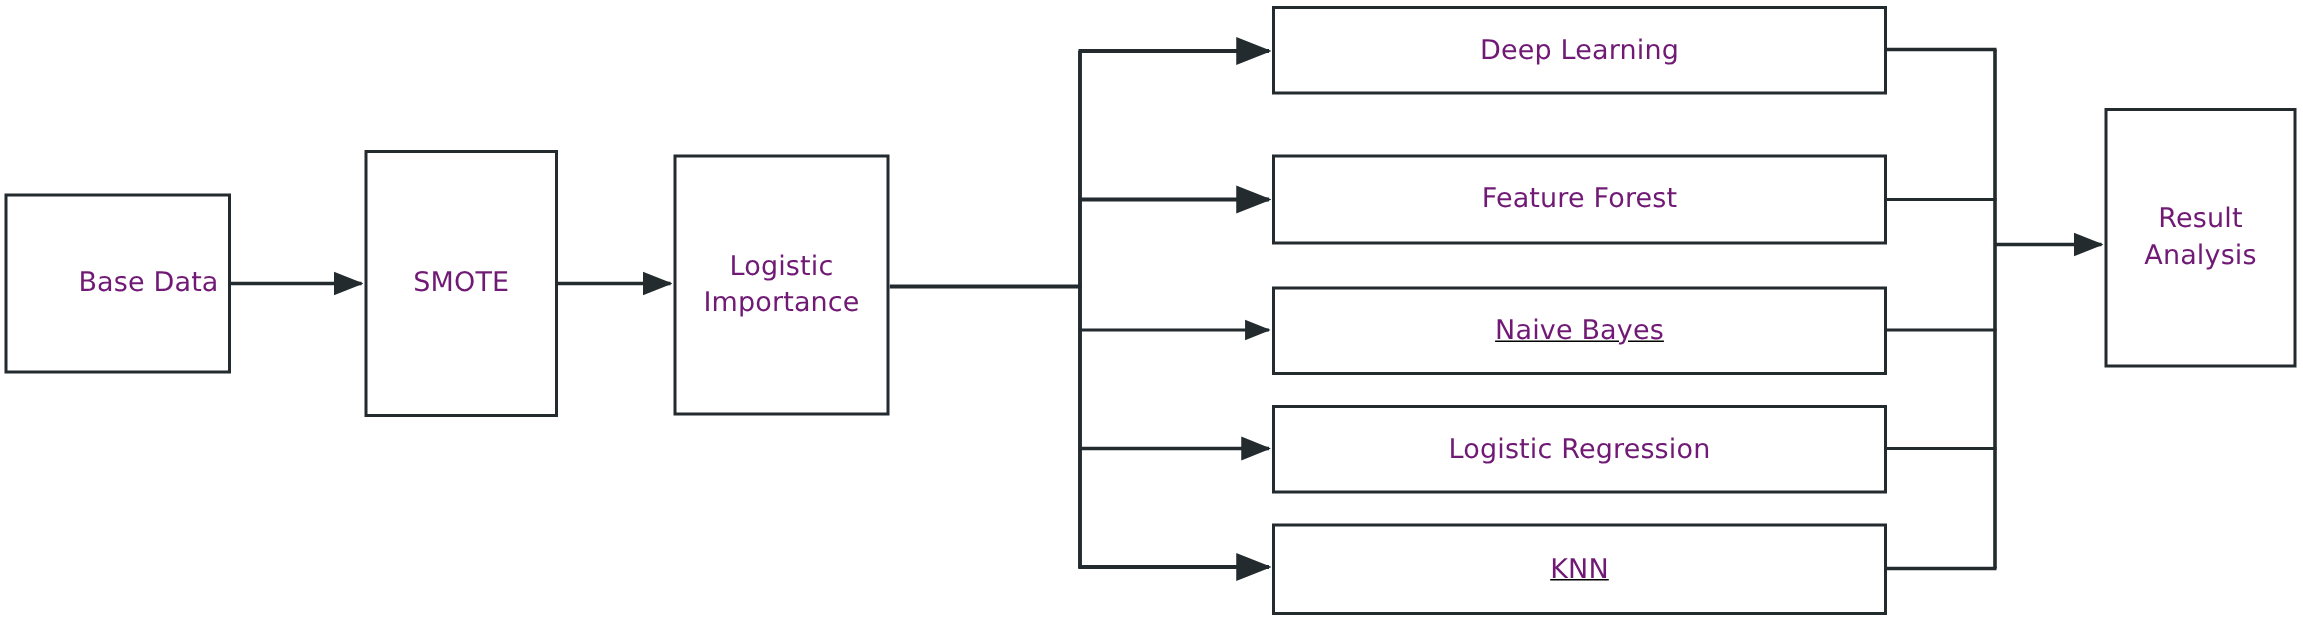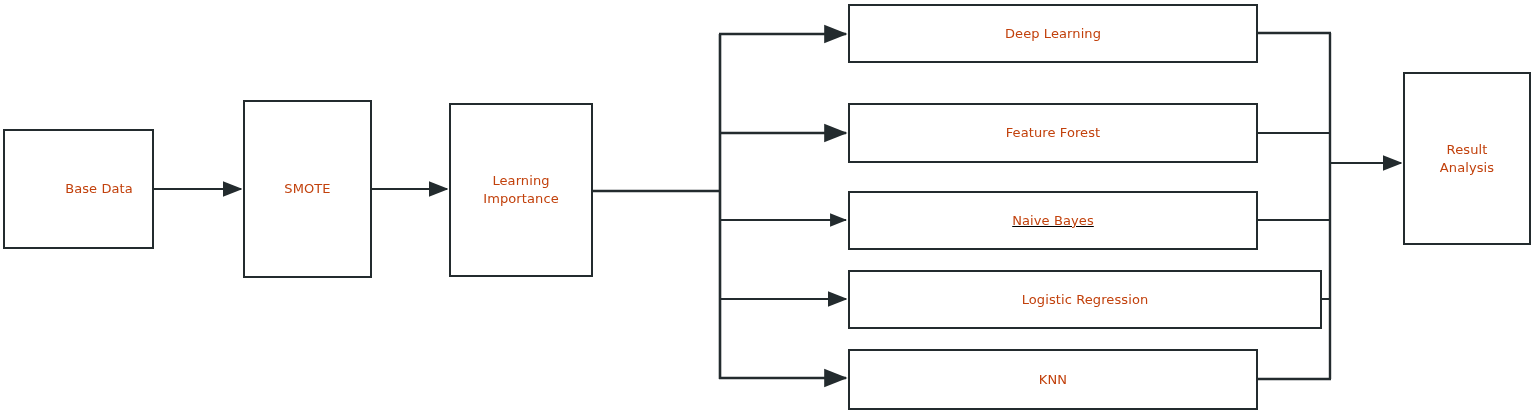--- a/index.html
+++ b/index.html
@@ -32,23 +32,23 @@
     background: #ffffff;
     border: 2.2px solid #232b2e;
     display: flex;
     align-items: center;
     justify-content: center;
     text-align: center;
     z-index: 2;
   }
   .node-label {
     font-family: "DejaVu Sans", sans-serif;
-    font-size: 13px;
+    font-size: 18px;
     line-height: 1.32;
-    color: #c2410c;
+    color: #701a75;
     letter-spacing: 0.1px;
     white-space: pre-line;
     font-weight: 400;
   }
   .node-label.two-line {
     line-height: 1.36;
   }
 </style>
 </head>
 <body>
@@ -92,41 +92,41 @@
 
   <div class="node-box" style="left:3px; top:129px; width:151px; height:120px;padding-left:41px;">
     <span class="node-label">Base Data</span>
   </div>
 
   <div class="node-box" style="left:243px; top:100px; width:129px; height:178px;align-items:center;">
     <span class="node-label">SMOTE</span>
   </div>
 
   <div class="node-box" style="left:449px; top:103px; width:144px; height:174px;">
-    <span class="node-label two-line">Learning
+    <span class="node-label two-line">Logistic
 Importance</span>
   </div>
 
   <div class="node-box" style="left:848px; top:4px; width:410px; height:59px;">
     <span class="node-label">Deep Learning</span>
   </div>
 
   <div class="node-box" style="left:848px; top:103px; width:410px; height:60px;">
     <span class="node-label">Feature Forest</span>
   </div>
 
   <div class="node-box" style="left:848px; top:191px; width:410px; height:59px;text-decoration:underline;">
     <span class="node-label">Naive Bayes</span>
   </div>
 
-  <div class="node-box" style="left:848px; top:270px; width:474px; height:59px;">
+  <div class="node-box" style="left:848px; top:270px; width:410px; height:59px;">
     <span class="node-label">Logistic Regression</span>
   </div>
 
-  <div class="node-box" style="left:848px; top:349px; width:410px; height:61px;">
+  <div class="node-box" style="left:848px; top:349px; width:410px; height:61px;text-decoration:underline;">
     <span class="node-label">KNN</span>
   </div>
 
   <div class="node-box" style="left:1403px; top:72px; width:128px; height:173px;">
     <span class="node-label two-line">Result
 Analysis</span>
   </div>
 
 </div>
 

